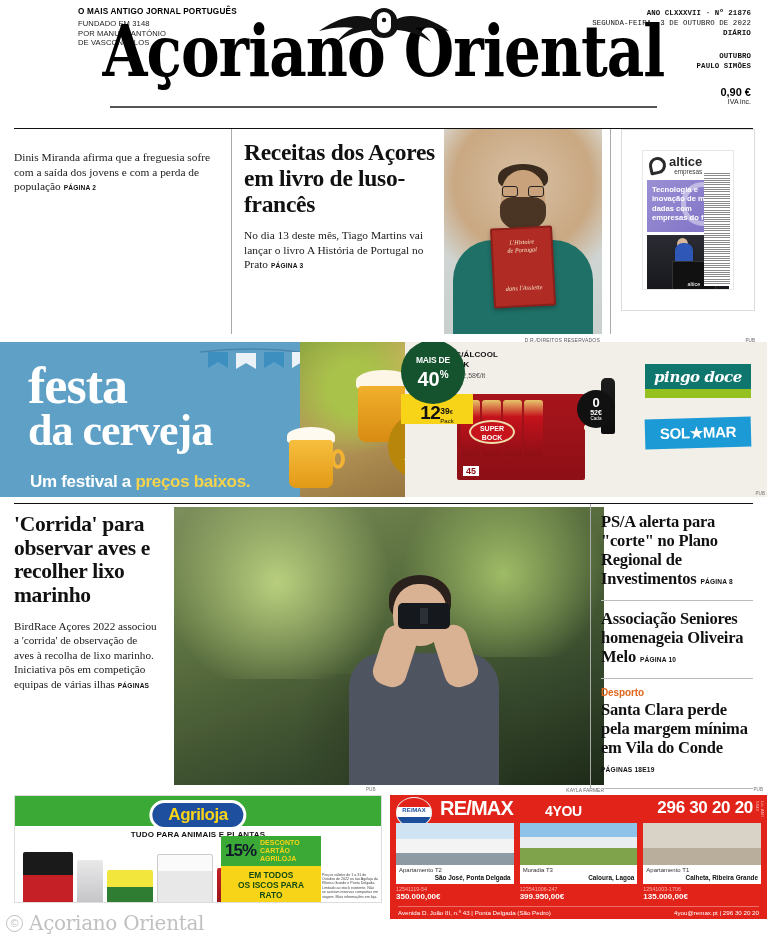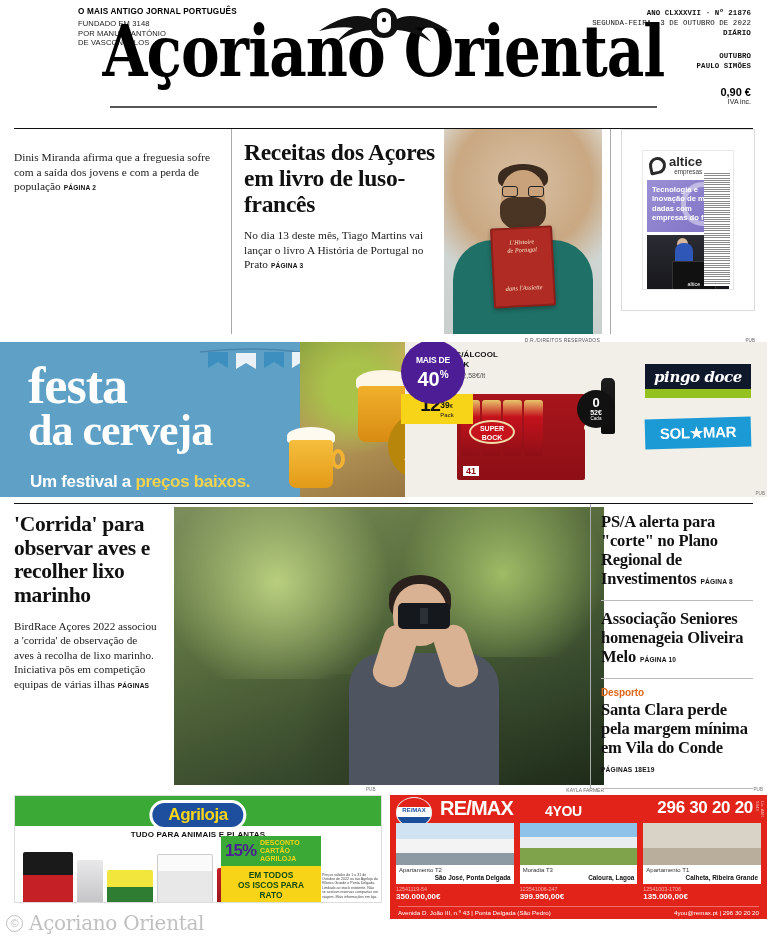--- a/index.html
+++ b/index.html
@@ -191,29 +191,29 @@
   .bb-right { position:absolute; left:405px; right:0; top:0; bottom:0; background:#f2efe9; }
   .bb-promo { position:absolute; left:10px; top:8px; width:185px; }
   .bb-promo .prod-name {
     font-family:"Liberation Sans",sans-serif; font-weight:bold; font-size:8px; color:#111;
     line-height:10px; letter-spacing:.1px;
   }
   .bb-promo .prod-spec { font-family:"Liberation Sans",sans-serif; font-size:7px; color:#555; margin-top:2px;}
   .bb-promo .old-price { font-family:"Liberation Sans",sans-serif; font-weight:bold; font-size:8px; color:#444; text-decoration: line-through; margin-top:1px;}
   .bb-badge {
     position:absolute; left:-4px; top:-2px; width:64px; height:64px; border-radius:50%;
-    background:#4c1d95; color:#fff; text-align:center; display:flex; flex-direction:column;
+    background:#14532d; color:#fff; text-align:center; display:flex; flex-direction:column;
     justify-content:center; align-items:center; z-index:4;
   }
   .bb-badge .b1 { font-family:"Liberation Sans",sans-serif; font-weight:bold; font-size:8.5px; letter-spacing:-.2px;}
   .bb-badge .b2 { font-family:"Liberation Sans",sans-serif; font-weight:bold; font-size:20px; line-height:20px;}
   .bb-badge .b2 sup { font-size: 10px; }
   .bb-price {
     position:absolute; left:-4px; top:52px; width:72px; height:30px; background:#f7d417;
-    display:flex; align-items:flex-start; justify-content:center; z-index:3;
+    display:flex; align-items:flex-end; justify-content:center; z-index:3;
   }
   .bb-price .pv { font-family:"Liberation Sans",sans-serif; font-weight:bold; font-size:19px; color:#111; letter-spacing:-.6px;}
   .bb-price .pc { font-family:"Liberation Sans",sans-serif; font-weight:bold; font-size:8.5px; color:#111; line-height:8px;}
   .bb-price .pu { font-family:"Liberation Sans",sans-serif; font-size:6px; color:#111;}
   .bb-pack {
     position:absolute; left:52px; top:52px; width:128px; height:86px;
     background: linear-gradient(180deg,#a8141b 0%, #8e0f16 100%);
     border-radius:2px; overflow:hidden;
   }
   .bb-pack .mini { position:absolute; right:6px; top:10px;
@@ -230,21 +230,21 @@
   .bb-unit {
     position:absolute; left:172px; top:48px; width:38px; height:38px; border-radius:50%;
     background:#111; color:#fff; display:flex; flex-direction:column; align-items:center; justify-content:center;
   }
   .bb-unit .uv { font-family:"Liberation Sans",sans-serif; font-weight:bold; font-size:13px; line-height:12px;}
   .bb-unit .uc { font-family:"Liberation Sans",sans-serif; font-weight:bold; font-size:7px; }
   .bb-unit .ul { font-family:"Liberation Sans",sans-serif; font-size:4.6px; }
   .bb-bottle { position:absolute; left:196px; top:36px; width:14px; height:56px;
     background:linear-gradient(180deg,#1d1d1d,#0c0c0c); border-radius:5px 5px 2px 2px;}
   .logo-pingo {
-    position:absolute; right:16px; top:22px; width:106px; height:34px; background:#0f172a;
+    position:absolute; right:16px; top:22px; width:106px; height:34px; background:#0f766e;
     border-bottom:9px solid #94c11f; display:flex; align-items:center; justify-content:center;
   }
   .logo-pingo span { font-family:"DejaVu Serif",serif; font-style:italic; font-weight:bold;
     font-size:15px; color:#fff; letter-spacing:-.4px;}
   .logo-solmar {
     position:absolute; right:16px; top:76px; width:106px; height:30px; background:#1b9ad6;
     display:flex; align-items:center; justify-content:center; transform: rotate(-1.5deg);
   }
   .logo-solmar span { font-family:"Liberation Sans",sans-serif; font-weight:bold; font-size:15px;
     color:#fff; letter-spacing:-.3px;}
@@ -308,21 +308,21 @@
     font-family:"Liberation Sans",sans-serif; font-weight:bold; font-size:8px; color:#111; letter-spacing:.2px;}
   .agri-prods { position:absolute; left:8px; top:48px; width:230px; height:68px; display:flex; align-items:flex-end; gap:4px;}
   .agri-prods i { display:block; border-radius:2px; }
   .p1 { width:50px; height:60px; background:linear-gradient(180deg,#1a1a1a 0 38%,#c42026 38% 100%); }
   .p2 { width:26px; height:52px; background:linear-gradient(180deg,#e9e9ea,#bdbdc0); }
   .p3 { width:46px; height:42px; background:linear-gradient(180deg,#f2e53c 0 40%,#2e7d32 40% 100%); }
   .p4 { width:56px; height:58px; background:linear-gradient(180deg,#fafafa 0 28%,#e8e8e8 28% 100%); border:1px solid #ccc;}
   .p5 { width:34px; height:44px; background:linear-gradient(180deg,#c42026,#8e1418); }
   .agri-badge { position:absolute; right:60px; top:40px; width:100px; }
   .agri-badge .row1 { background:#3aa935; display:flex; align-items:center; padding:3px 4px; gap:4px;}
-  .agri-badge .pct { font-family:"Liberation Sans",sans-serif; font-weight:bold; font-size:17px; color:#4c1d95; letter-spacing:-1px;}
+  .agri-badge .pct { font-family:"Liberation Sans",sans-serif; font-weight:bold; font-size:17px; color:#0f172a; letter-spacing:-1px;}
   .agri-badge .dtxt { font-family:"Liberation Sans",sans-serif; font-weight:bold; font-size:7px;
     color:#f7d417; line-height:8px; }
   .agri-badge .row2 { background:#f7d417; padding:4px 3px; text-align:center; }
   .agri-badge .row2 b { font-family:"Liberation Sans",sans-serif; font-weight:bold; font-size:8.4px;
     color:#114a14; line-height:10px; display:block;}
   .agri-badge .row2 small { font-family:"Liberation Sans",sans-serif; font-size:5px; color:#2a6b2d; line-height:6px; display:block; margin-top:2px;}
   .agri-legal { position:absolute; right:3px; bottom:3px; width:56px;
     font-family:"Liberation Sans",sans-serif; font-size:3.6px; color:#444; line-height:4.4px; text-align:left;}
 
   .ad-remax { position:absolute; left:376px; top:0; right:0; height:124px; background:#e2231a; overflow:hidden; }
@@ -547,21 +547,21 @@
             <i></i>
             <i></i>
             <i></i>
             <i></i>
           </div>
         <div class="sb">
           <span>SUPER</span><br>
           <span>BOCK</span>
         </div>
         <div class="mini">mini</div>
-        <div class="qty">41</div>
+        <div class="qty">45</div>
       </div>
 
       <div class="bb-bottle"></div>
 
       <div class="bb-unit">
         <div class="uv">0</div>
         <div class="uc">52€</div>
         <div class="ul">Cada</div>
       </div>
 

